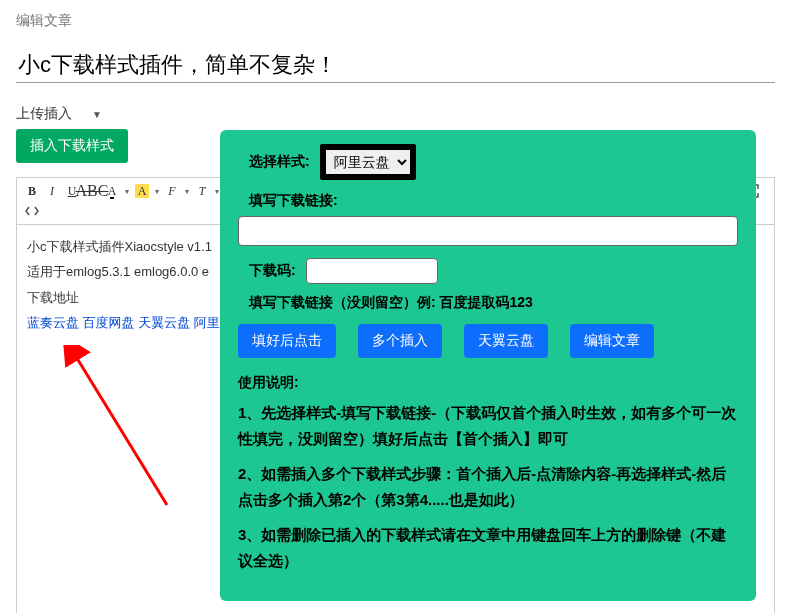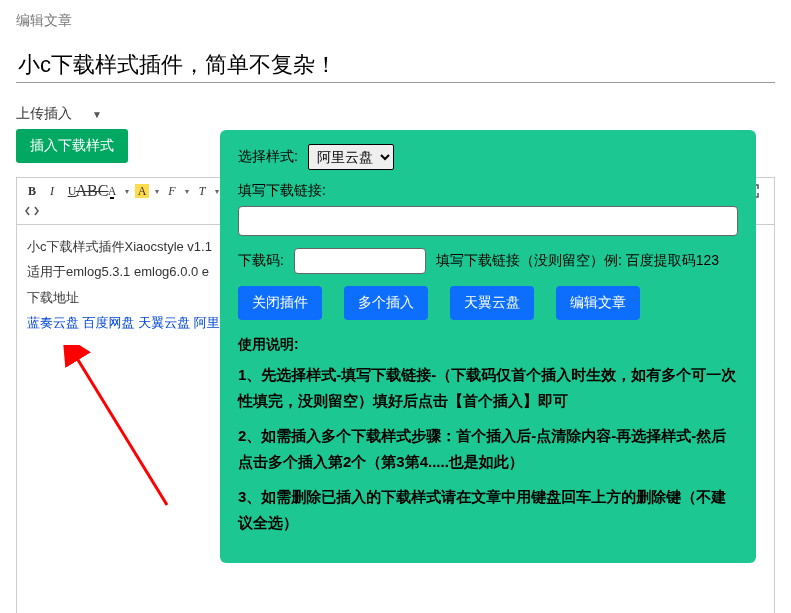--- a/index.html
+++ b/index.html
@@ -116,25 +116,25 @@
     font-size: 14px;
   }
   .dlg-row {
     display: flex;
     align-items: center;
     gap: 10px;
     margin-bottom: 12px;
     font-weight: bold;
     flex-wrap: wrap;
   }
-  .dlg-row .lbl { font-weight: normal; }
+  .dlg-row .lbl { font-weight: bold; margin-left: 11px; }
   .dlg-select {
     padding: 3px 4px;
     font-size: 14px;
-    border: 1px solid #000000;
+    border: 6px solid #000000;
     border-radius: 2px;
   }
   .link-input {
     width: 500px;
     height: 30px;
     border: 1px solid #666;
     border-radius: 4px;
     padding: 0 8px;
   }
   .code-input {
@@ -402,21 +402,21 @@
   </div>
   <div class="dlg-row">
     <input class="link-input" type="text" style="">
   </div>
   <div class="dlg-row">
     <span class="lbl">下载码:</span>
     <input class="code-input" type="text" style="">
     <span class="lbl">填写下载链接（没则留空）例: 百度提取码123</span>
   </div>
   <div class="dlg-btn-row">
-    <button class="dlg-btn">关闭插件</button>
+    <button class="dlg-btn">填好后点击</button>
     <button class="dlg-btn">多个插入</button>
     <button class="dlg-btn">天翼云盘</button>
     <button class="dlg-btn">编辑文章</button>
   </div>
   <div class="instr-title">使用说明:</div>
   <div class="instr">1、先选择样式-填写下载链接-（下载码仅首个插入时生效，如有多个可一次性填完，没则留空）填好后点击【首个插入】即可</div>
   <div class="instr">2、如需插入多个下载样式步骤：首个插入后-点清除内容-再选择样式-然后点击多个插入第2个（第3第4.....也是如此）</div>
   <div class="instr">3、如需删除已插入的下载样式请在文章中用键盘回车上方的删除键（不建议全选）</div>
 </div>
 

